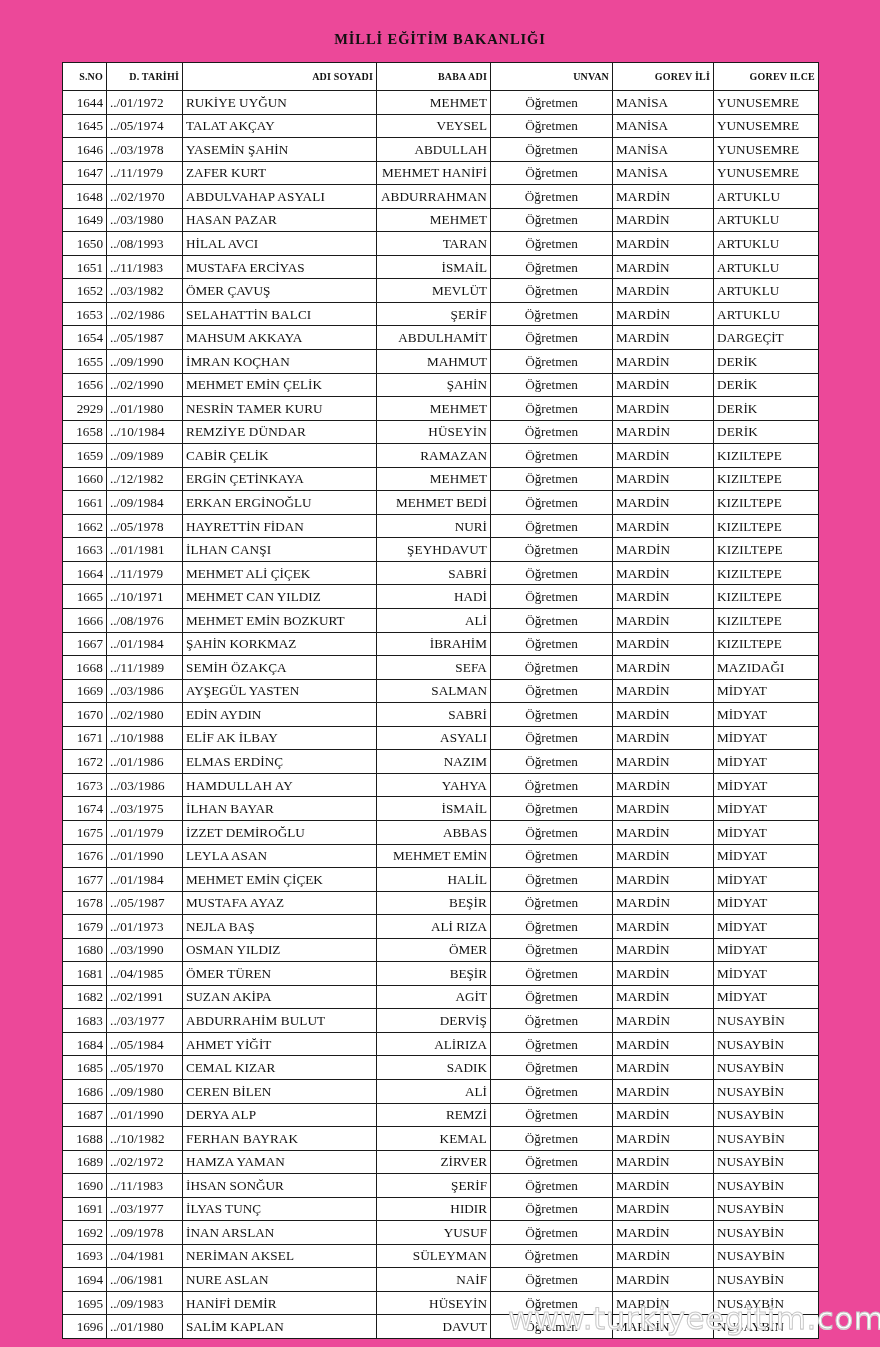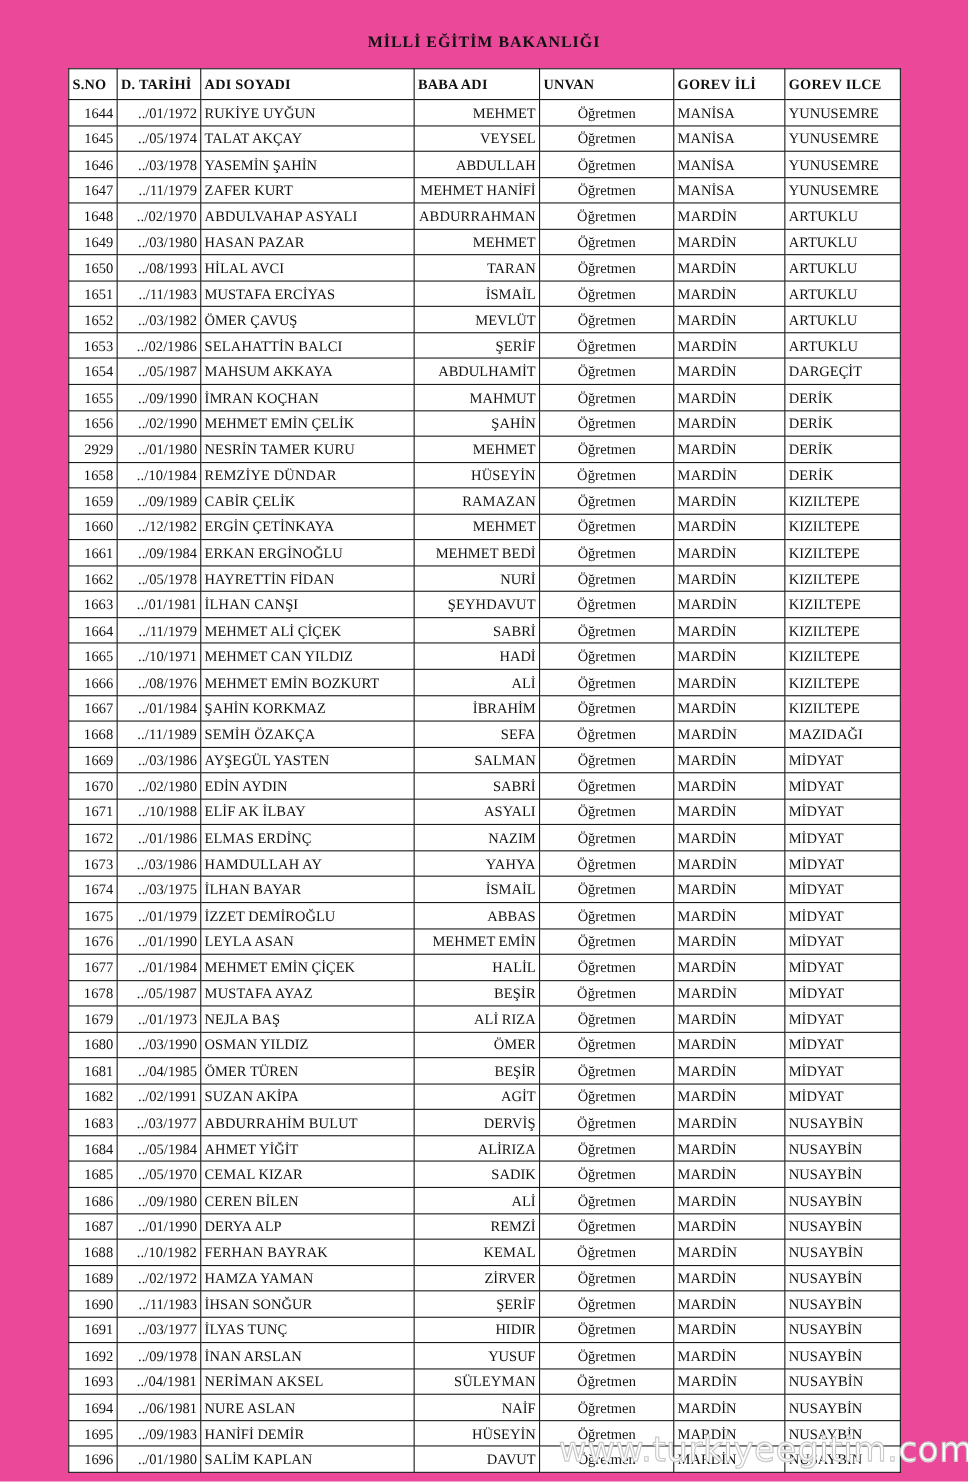--- a/index.html
+++ b/index.html
@@ -60,43 +60,43 @@
     line-height: 1;
     height: 22.55px;
     overflow: hidden;
     white-space: nowrap;
     vertical-align: middle;
     color: #111;
   }
 
   table.roster thead th {
     font-weight: bold;
-    font-size: 13px;
+    font-size: 10px;
     letter-spacing: 0.2px;
     height: 27px;
     border-width: 1.6px;
-    text-align: left;
+    text-align: right;
   }
 
   
   col.c-sno     { width: 44px; }
   col.c-date    { width: 76px; }
   col.c-name    { width: 194px; }
   col.c-father  { width: 114px; }
   col.c-title   { width: 122px; }
   col.c-city    { width: 101px; }
   col.c-district{ width: 105px; }
 
   td.sno {
     text-align: right;
     padding-right: 6px;
     font-size: 13.2px;
   }
   td.date {
-    text-align: right;
+    text-align: left;
     padding-left: 4px;
     font-size: 12.6px;
   }
   td.name, td.father, td.city, td.district {
     text-align: left;
     padding-left: 5px;
   }
   td.title-cell {
     text-align: center;
     padding-left: 4px;

